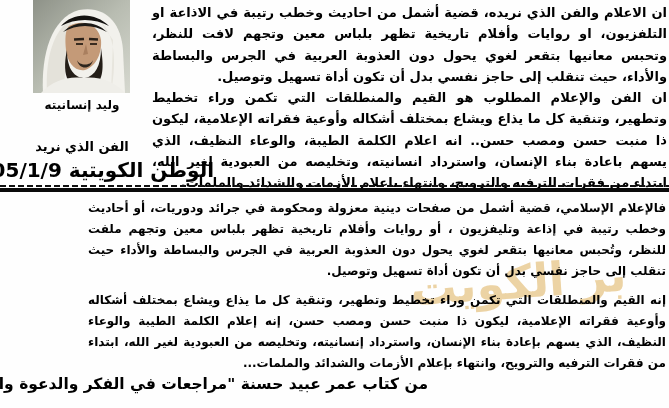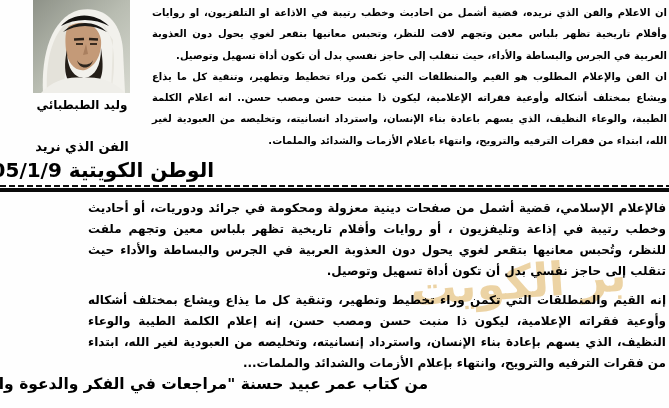--- a/index.html
+++ b/index.html
@@ -50,21 +50,21 @@
     letter-spacing: 0px;
     white-space: nowrap;
   }
   
   .top-article {
     position: absolute;
     right: 2px; top: 2px;
     width: 515px;
     direction: rtl;
     text-align: justify;
-    font-size: 10px;
+    font-size: 13px;
     line-height: 21.3px;
     font-weight: bold;
   }
   .top-article p + p { margin-top: 0px; }
   
   .divider {
     position: absolute;
     left: 0; top: 185px;
     width: 669px;
     height: 8px;
@@ -148,21 +148,21 @@
 
       <path d="M53,44 L55,54 L50,55 Z" fill="#a97f5f"></path>
 
       <path d="M34,50 C34,70 42,78 52,78 C62,76 68,66 68,48 C70,62 72,78 62,86 C52,92 40,90 34,78 C31,70 32,58 34,50 Z" fill="#241e18"></path>
       <path d="M44,60 C46,66 58,66 60,60 C58,70 46,70 44,60 Z" fill="#2e261e"></path>
 
       <path d="M8,93 C20,80 36,76 50,78 C66,76 82,82 92,93 Z" fill="#efeee9"></path>
     </svg>
   </div>
 
-  <div class="photo-caption">وليد الطبطبائي</div>
+  <div class="photo-caption">وليد إنسانيته</div>
   <div class="photo-title">الفن الذي نريد</div>
 
   <div class="masthead">الوطن الكويتية 2005/1/9</div>
 
   <div class="top-article">
     <p>ان الاعلام والفن الذي نريده، قضية أشمل من احاديث وخطب رتيبة في الاذاعة او التلفزيون، او روايات وأفلام تاريخية تظهر بلباس معين وتجهم لافت للنظر، وتحبس معانيها بتقعر لغوي يحول دون العذوبة العربية في الجرس والبساطة والأداء، حيث تنقلب إلى حاجز نفسي بدل أن تكون أداة تسهيل وتوصيل.</p>
     <p>ان الفن والإعلام المطلوب هو القيم والمنطلقات التي تكمن وراء تخطيط وتطهير، وتنقية كل ما يذاع ويشاع بمختلف أشكاله وأوعية فقراته الإعلامية، ليكون ذا منبت حسن ومصب حسن.. انه اعلام الكلمة الطيبة، والوعاء النظيف، الذي يسهم باعادة بناء الإنسان، واسترداد انسانيته، وتخليصه من العبودية لغير الله، ابتداء من فقرات الترفيه والترويح، وانتهاء باعلام الأزمات والشدائد والملمات.</p>
   </div>
 
   <div class="divider">

